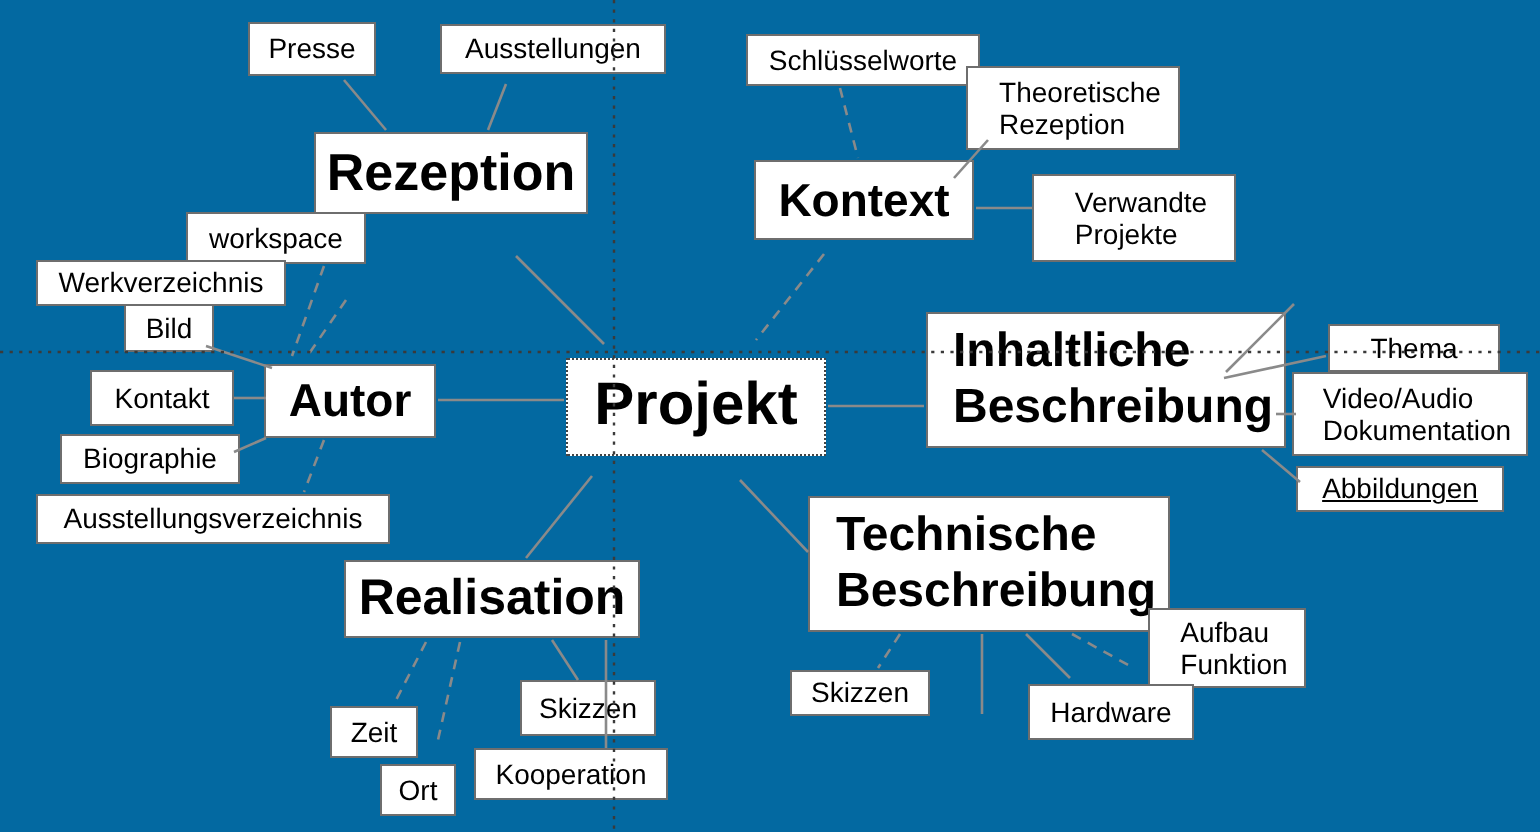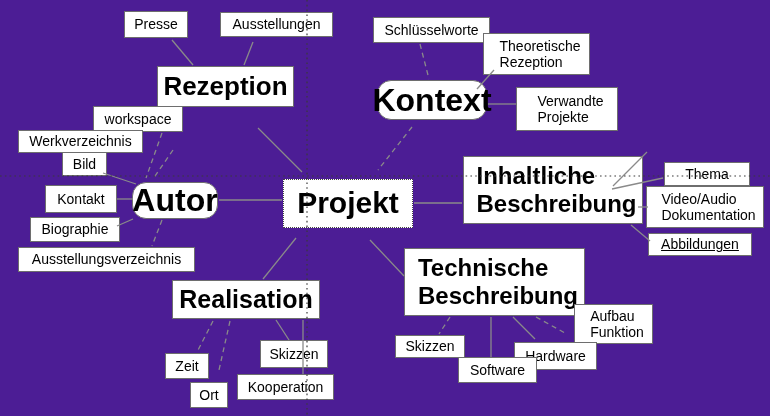--- a/index.html
+++ b/index.html
@@ -1,31 +1,31 @@
 <!DOCTYPE html>
 <html style="--bg: #ffffff; --border: #6e6e6e; --conn: #8a8a8a; --guide: #3a3a3a; --text: #000000;"><head>
 <meta charset="utf-8">
 <style>
   html,body{margin:0;padding:0;background:#ffffff;}
   #stage{
-    position:relative;width:770px;height:416px;background:#4c1d95;
+    position:relative;width:770px;height:416px;background:#0369a1;
     font-family:"Liberation Sans", sans-serif;color:#000;overflow:hidden;
   }
   .node{
     position:absolute;background:#ffffff;border:1px solid #6e6e6e;
     display:flex;align-items:center;justify-content:center;
     font-size:14px;line-height:1.15;box-sizing:border-box;
     white-space:pre-line;text-align:center;
   }
   .node.ml{justify-content:center;text-align:left;padding-left:7px;}
   .node.main{font-weight:bold;}
   .fs24{font-size:24px;line-height:1.17;}
   .fs25{font-size:25px;}
   .fs26{font-size:26px;}
-  .fs27{font-size:32px;border-radius:14px;}
+  .fs27{font-size:23px;}
   .fs30{font-size:30px;}
   #projekt{border:1px dotted #444;}
   svg.overlay{position:absolute;left:0;top:0;z-index:10;pointer-events:none;}
   .conn{stroke:#8a8a8a;stroke-width:1.3;fill:none;}
   .conn.dash{stroke-dasharray:5 4;}
   .guide{stroke:#3a3a3a;stroke-width:1.2;stroke-dasharray:1.6 3.2;fill:none;}
 </style>
 </head>
 <body>
 
@@ -64,21 +64,20 @@
   <div class="node" style="left:165px;top:353px;width:44px;height:26px;"><span>Zeit</span></div>
   <div class="node" style="left:237px;top:374px;width:97px;height:26px;"><span>Kooperation</span></div>
   <div class="node" style="left:190px;top:382px;width:38px;height:26px;"><span>Ort</span></div>
 
   <div class="node main ml fs24" style="left:404px;top:248px;width:181px;height:68px;"><span>Technische
 Beschreibung</span></div>
   <div class="node ml" style="left:574px;top:304px;width:79px;height:40px;"><span>Aufbau
 Funktion</span></div>
   <div class="node" style="left:514px;top:342px;width:83px;height:28px;"><span>Hardware</span></div>
   <div class="node" style="left:395px;top:335px;width:70px;height:23px;"><span>Skizzen</span></div>
-  <div class="node" style="left:458px;top:357px;width:79px;height:26px;"><span>Software</span></div>
 
   <svg class="overlay" width="770" height="416" viewBox="0 0 770 416">
 
     <line class="conn" x1="172" y1="40" x2="193" y2="65"></line>
     <line class="conn" x1="253" y1="42" x2="244" y2="65"></line>
     <line class="conn" x1="258" y1="128" x2="302" y2="172"></line>
 
     <line class="conn dash" x1="420" y1="44" x2="429" y2="79"></line>
     <line class="conn" x1="494" y1="70" x2="477" y2="89"></line>
     <line class="conn" x1="488" y1="104" x2="516" y2="104"></line>

